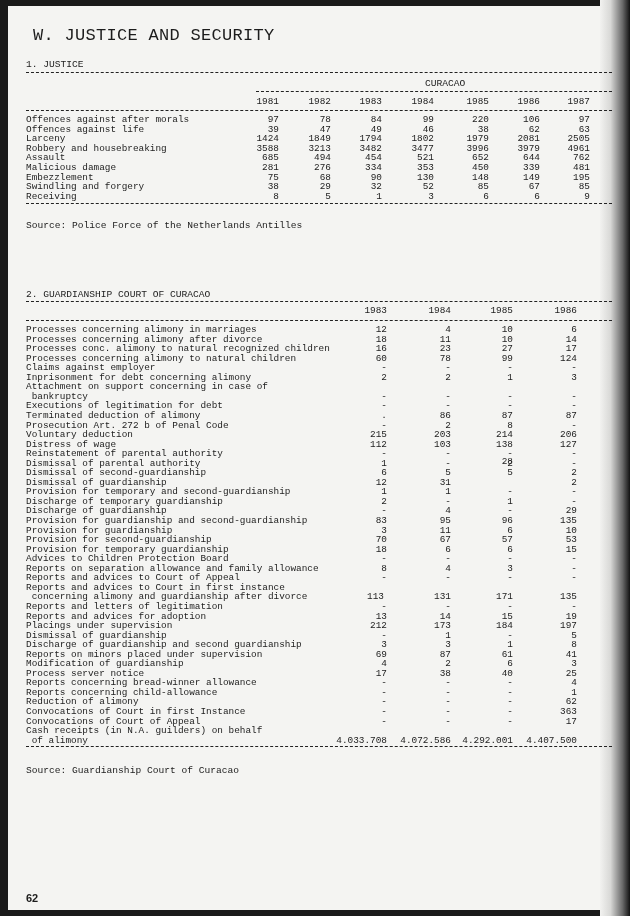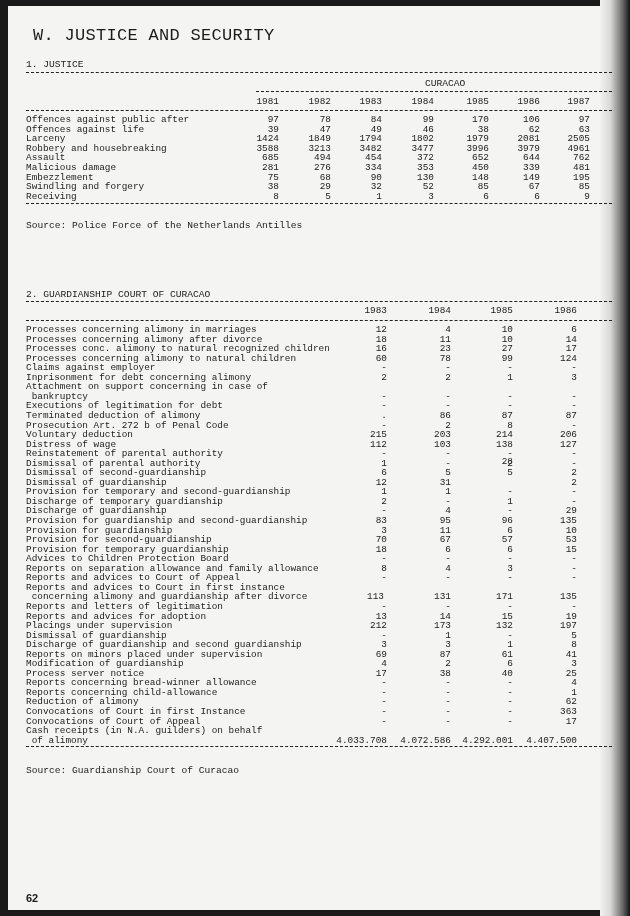--- a/index.html
+++ b/index.html
@@ -44,26 +44,26 @@
 
 <div class="pg">62</div>
 
 <div class="num" style="top:97px;left:219px">1981</div>
 <div class="num" style="top:97px;left:271px">1982</div>
 <div class="num" style="top:97px;left:322px">1983</div>
 <div class="num" style="top:97px;left:374px">1984</div>
 <div class="num" style="top:97px;left:429px">1985</div>
 <div class="num" style="top:97px;left:480px">1986</div>
 <div class="num" style="top:97px;left:530px">1987</div>
-<div class="row" style="top:115px">Offences against public after</div>
+<div class="row" style="top:115px">Offences against after morals</div>
 <div class="num" style="top:115px;left:219px">97</div>
 <div class="num" style="top:115px;left:271px">78</div>
 <div class="num" style="top:115px;left:322px">84</div>
 <div class="num" style="top:115px;left:374px">99</div>
-<div class="num" style="top:115px;left:429px">170</div>
+<div class="num" style="top:115px;left:429px">220</div>
 <div class="num" style="top:115px;left:480px">106</div>
 <div class="num" style="top:115px;left:530px">97</div>
 <div class="row" style="top:124.6px">Offences against life</div>
 <div class="num" style="top:124.6px;left:219px">39</div>
 <div class="num" style="top:124.6px;left:271px">47</div>
 <div class="num" style="top:124.6px;left:322px">49</div>
 <div class="num" style="top:124.6px;left:374px">46</div>
 <div class="num" style="top:124.6px;left:429px">38</div>
 <div class="num" style="top:124.6px;left:480px">62</div>
 <div class="num" style="top:124.6px;left:530px">63</div>
@@ -80,21 +80,21 @@
 <div class="num" style="top:143.8px;left:271px">3213</div>
 <div class="num" style="top:143.8px;left:322px">3482</div>
 <div class="num" style="top:143.8px;left:374px">3477</div>
 <div class="num" style="top:143.8px;left:429px">3996</div>
 <div class="num" style="top:143.8px;left:480px">3979</div>
 <div class="num" style="top:143.8px;left:530px">4961</div>
 <div class="row" style="top:153.4px">Assault</div>
 <div class="num" style="top:153.4px;left:219px">685</div>
 <div class="num" style="top:153.4px;left:271px">494</div>
 <div class="num" style="top:153.4px;left:322px">454</div>
-<div class="num" style="top:153.4px;left:374px">372</div>
+<div class="num" style="top:153.4px;left:374px">521</div>
 <div class="num" style="top:153.4px;left:429px">652</div>
 <div class="num" style="top:153.4px;left:480px">644</div>
 <div class="num" style="top:153.4px;left:530px">762</div>
 <div class="row" style="top:163px">Malicious damage</div>
 <div class="num" style="top:163px;left:219px">281</div>
 <div class="num" style="top:163px;left:271px">276</div>
 <div class="num" style="top:163px;left:322px">334</div>
 <div class="num" style="top:163px;left:374px">353</div>
 <div class="num" style="top:163px;left:429px">450</div>
 <div class="num" style="top:163px;left:480px">339</div>
@@ -278,21 +278,21 @@
 <div class="num" style="top:601.95px;left:453px;width:60px">-</div>
 <div class="num" style="top:601.95px;left:517px;width:60px">-</div>
 <div class="row" style="top:611.5px">Reports and advices for adoption</div>
 <div class="num" style="top:611.5px;left:327px;width:60px">13</div>
 <div class="num" style="top:611.5px;left:391px;width:60px">14</div>
 <div class="num" style="top:611.5px;left:453px;width:60px">15</div>
 <div class="num" style="top:611.5px;left:517px;width:60px">19</div>
 <div class="row" style="top:621.05px">Placings under supervision</div>
 <div class="num" style="top:621.05px;left:327px;width:60px">212</div>
 <div class="num" style="top:621.05px;left:391px;width:60px">173</div>
-<div class="num" style="top:621.05px;left:453px;width:60px">132</div>
+<div class="num" style="top:621.05px;left:453px;width:60px">184</div>
 <div class="num" style="top:621.05px;left:517px;width:60px">197</div>
 <div class="row" style="top:630.6px">Dismissal of guardianship</div>
 <div class="num" style="top:630.6px;left:327px;width:60px">-</div>
 <div class="num" style="top:630.6px;left:391px;width:60px">1</div>
 <div class="num" style="top:630.6px;left:453px;width:60px">-</div>
 <div class="num" style="top:630.6px;left:517px;width:60px">5</div>
 <div class="row" style="top:640.1500000000001px">Discharge of guardianship and second guardianship</div>
 <div class="num" style="top:640.1500000000001px;left:327px;width:60px">3</div>
 <div class="num" style="top:640.1500000000001px;left:391px;width:60px">3</div>
 <div class="num" style="top:640.1500000000001px;left:453px;width:60px">1</div>

